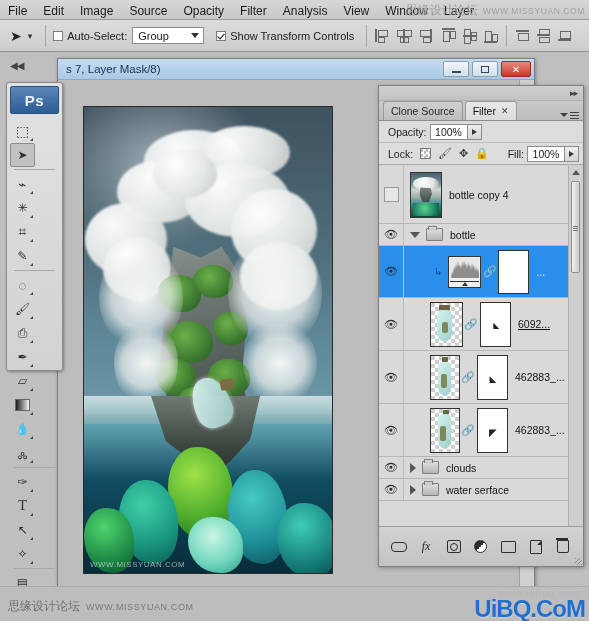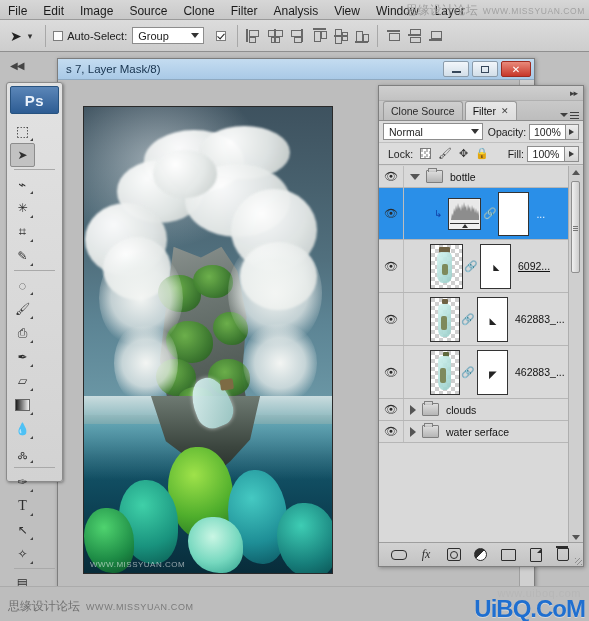--- a/index.html
+++ b/index.html
@@ -40,21 +40,21 @@
     font-size:11px;color:#222;padding:0 2px 0 5px;box-sizing:border-box;
   }
   .combo .arr{width:0;height:0;border-left:4px solid transparent;border-right:4px solid transparent;
      border-top:5px solid #333;margin-right:2px;}
   .align-grp{display:flex;align-items:center;gap:4px;}
   .align-ico{width:17px;height:17px;position:relative;opacity:.78;}
   .align-ico i{position:absolute;background:#4a4a4a;display:block;}
 
   
   .toolpal{
-    position:absolute;left:6px;top:82px;width:57px;height:400px;
+    position:absolute;left:6px;top:82px;width:57px;height:289px;
     background:linear-gradient(#e2e2e2,#d2d2d2);
     border:1px solid #8b8b8b;border-radius:3px;
     box-shadow:1px 1px 3px rgba(0,0,0,.35);
     box-sizing:border-box;padding:0;
   }
   .ps-badge{
     margin:3px;height:26px;border-radius:2px;
     background:linear-gradient(#4a78ad,#2c5party);
     background:linear-gradient(#5b86b8,#2d5c93);
     border:1px solid #27527f;
@@ -202,21 +202,21 @@
   .panel-scroll{position:absolute;right:0;top:80px;bottom:22px;width:14px;background:#cfcfcf;border-left:1px solid #aeaeae;}
   .ps-up,.ps-dn{height:13px;display:flex;align-items:center;justify-content:center;}
   .ps-up .a{width:0;height:0;border-left:4px solid transparent;border-right:4px solid transparent;border-bottom:5px solid #555;}
   .ps-dn .a{width:0;height:0;border-left:4px solid transparent;border-right:4px solid transparent;border-top:5px solid #555;}
   .ps-dn{position:absolute;bottom:0;left:0;right:0;}
   .ps-thumb{position:absolute;left:2px;top:15px;width:9px;height:92px;background:linear-gradient(90deg,#f0f0f0,#cdcdcd);
      border:1px solid #8f8f8f;border-radius:2px;box-sizing:border-box;}
   .ps-thumb .grip{position:absolute;left:1px;top:44px;width:5px;height:5px;
      background:repeating-linear-gradient(#777 0 1px,transparent 1px 2px);}
 
-  .panel-bottom{position:absolute;left:0;right:0;bottom:0;height:24px;
+  .panel-bottom{position:absolute;left:0;right:0;bottom:0;height:40px;
      background:linear-gradient(#d2d2d2,#c3c3c3);border-top:1px solid #9e9e9e;
      display:flex;align-items:center;justify-content:space-around;padding:0 6px;box-sizing:border-box;}
   .pb{width:18px;height:16px;display:flex;align-items:center;justify-content:center;
      font-size:11px;color:#2d2d2d;position:relative;}
   .pb .ring{width:12px;height:11px;border:1.6px solid #2d2d2d;border-radius:2px;display:flex;align-items:center;justify-content:center;}
   .pb .ring:after{content:"";width:6px;height:6px;border:1.6px solid #2d2d2d;border-radius:50%;}
   .pb .half{width:11px;height:11px;border:1.5px solid #2d2d2d;border-radius:50%;
      background:linear-gradient(135deg,#2d2d2d 50%,#ffffff 50%);}
   .pb .fold{width:13px;height:10px;border:1.4px solid #2d2d2d;border-radius:1px;}
   .pb .page{width:10px;height:12px;border:1.4px solid #2d2d2d;border-radius:1px;position:relative;}
@@ -243,21 +243,21 @@
 </head>
 <body>
 
 <div class="app">
 
   <div class="menubar">
     <div class="menu-item">File</div>
     <div class="menu-item">Edit</div>
     <div class="menu-item">Image</div>
     <div class="menu-item">Source</div>
-    <div class="menu-item">Clone</div>
+    <div class="menu-item">Opacity</div>
     <div class="menu-item">Filter</div>
     <div class="menu-item">Analysis</div>
     <div class="menu-item">View</div>
     <div class="menu-item">Window</div>
     <div class="menu-item">Layer</div>
   </div>
 
   <div class="wm-tr">
     <span class="cn">思缘设计论坛</span>
     <span class="en">WWW.MISSYUAN.COM</span>
@@ -272,20 +272,21 @@
 
     <span class="chk"></span>
     <span class="opt-label">Auto-Select:</span>
     <div class="combo">
       <span>Group</span>
       <span class="arr"></span>
     </div>
 
     <span style="width:12px"></span>
     <span class="chk on"></span>
+    <span class="opt-label">Show Transform Controls</span>
 
     <div class="opt-sep"></div>
 
     <div class="align-grp">
       <div class="align-ico">
         <i style="left:1px;top:2px;width:2px;height:13px"></i>
           <i style="left:4px;top:3px;width:8px;height:5px;background:none;border:1px solid #4a4a4a"></i>
           <i style="left:4px;top:10px;width:5px;height:4px;background:none;border:1px solid #4a4a4a"></i>
       </div>
       <div class="align-ico">
@@ -519,24 +520,20 @@
         <span class="tri"></span>
         <span class="lines">
             <i></i>
             <i></i>
             <i></i>
           </span>
       </div>
     </div>
 
     <div class="row-blend">
-      <div class="blend-combo">
-        <span>Normal</span>
-        <span class="arr"></span>
-      </div>
       <span class="lbl">Opacity:</span>
       <span class="numbox">100%</span>
       <span class="spin">
           <span class="t"></span>
         </span>
     </div>
 
     <div class="row-lock">
       <span class="lbl">Lock:</span>
       <span class="lockicons">
@@ -548,20 +545,34 @@
       <span style="flex:1"></span>
       <span class="lbl">Fill:</span>
       <span class="numbox">100%</span>
       <span class="spin">
           <span class="t"></span>
         </span>
     </div>
 
     <div class="layerlist">
 
+      <div class="lrow" style="height:58px">
+        <div class="eyecol">
+          <span class="eyebox"></span>
+        </div>
+        <div class="thumbs">
+          <div class="lthumb">
+            <div style="position:absolute;inset:0;background:linear-gradient(#4c6370 0%,#6d8a93 22%,#cfd6d2 38%,#9fb0a8 55%,#3f8fa0 70%,#1c6b4f 85%,#0f4a38 100%)"></div>
+            <div style="position:absolute;left:8%;top:10%;width:84%;height:30%;border-radius:50%;background:radial-gradient(circle at 40% 35%,#fff,#dfe4e1 60%,rgba(200,206,203,0))"></div>
+            <div style="position:absolute;left:22%;top:34%;width:54%;height:34%;background:linear-gradient(#7b857f,#41504a);clip-path:polygon(18% 0,82% 6%,88% 46%,70% 100%,30% 100%,12% 44%)"></div>
+            <div style="position:absolute;left:6%;top:70%;width:88%;height:28%;background:radial-gradient(circle at 45% 40%,#63d08e,#1f8d6a 60%,#0b5141)"></div>
+          </div>
+        </div>
+        <span class="lname">bottle copy 4</span>
+      </div>
 
       <div class="lrow grouprow">
         <div class="eyecol">
           <span class="eye">👁</span>
         </div>
         <span class="grp-tri open"></span>
         <span class="folder"></span>
         <span class="lname">bottle</span>
       </div>
 

